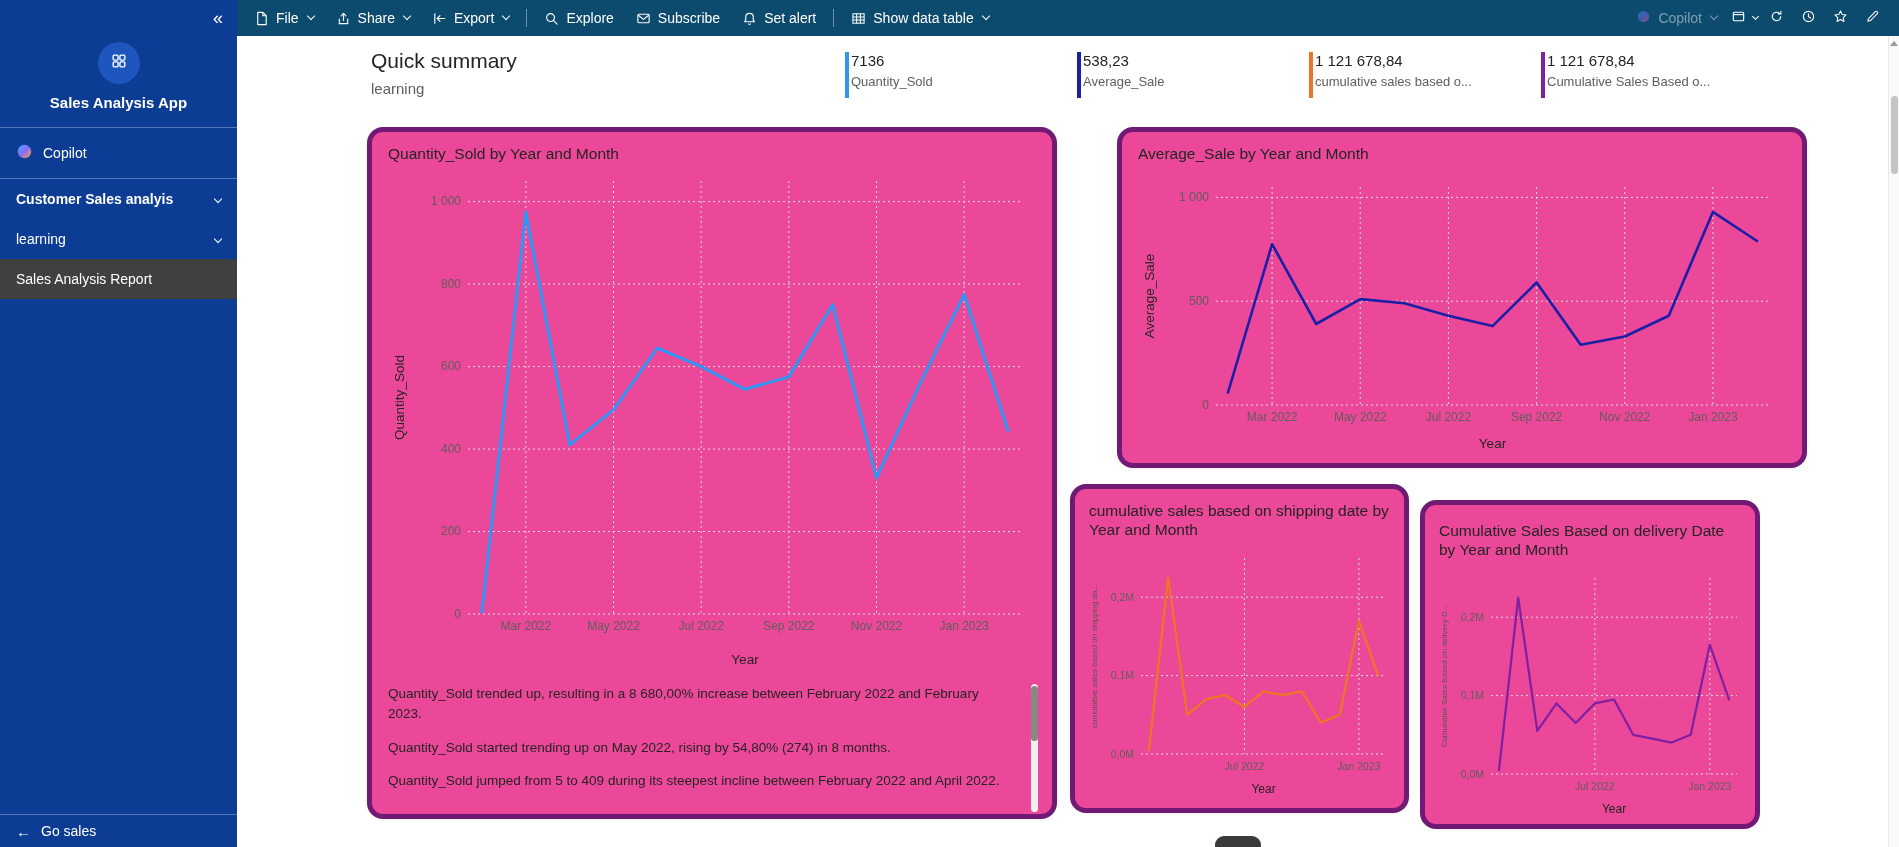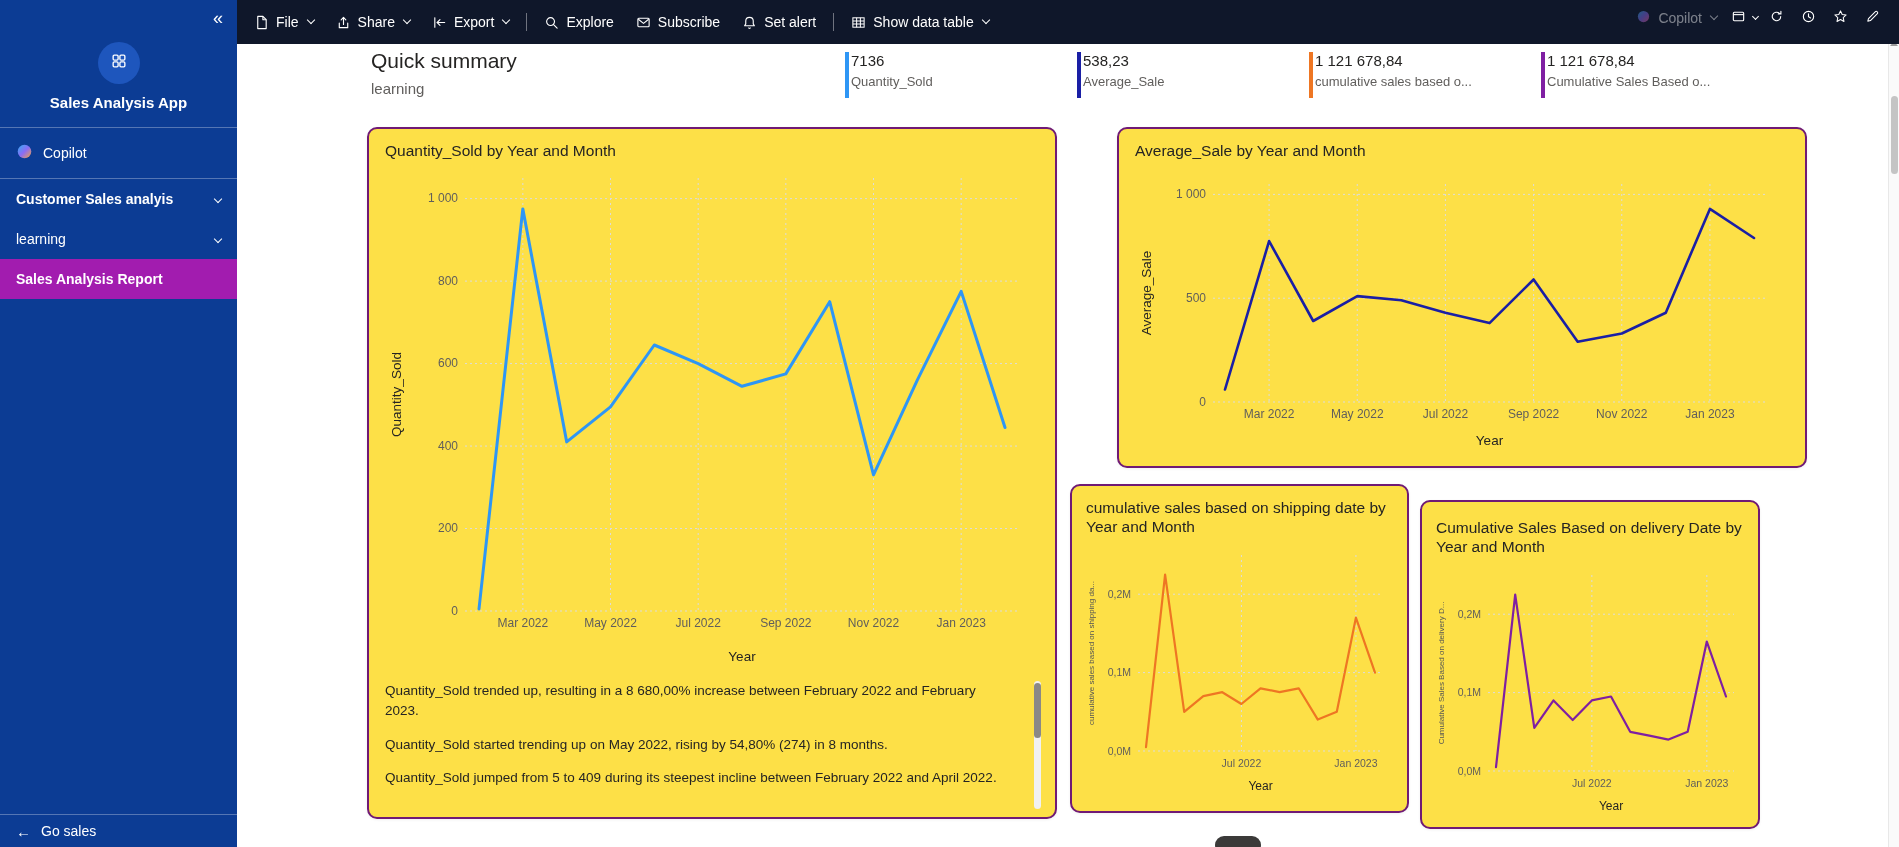--- a/index.html
+++ b/index.html
@@ -2,21 +2,21 @@
 <html><head>
 <meta charset="utf-8">
 <style>
 *{box-sizing:border-box;margin:0;padding:0}
 html,body{width:1899px;height:847px;overflow:hidden;background:#fff;
   font-family:"Liberation Sans","DejaVu Sans",sans-serif;color:#252423}
 #app{position:relative;width:1899px;height:847px}
 button{background:none;border:none;color:inherit;font:inherit;display:flex;align-items:center;gap:7px;cursor:pointer;padding:0}
 
 
-#topbar{position:absolute;left:237px;right:0;top:0;height:44px;background:#0f172a;color:#fff;
+#topbar{position:absolute;left:237px;right:0;top:0;height:36px;background:#0c4a6e;color:#fff;
   display:flex;align-items:center;z-index:5}
 .menubar{display:flex;align-items:center;height:100%;padding-left:6px}
 .menu-item{height:100%;padding:0 11px;font-size:14px}
 .menu-item svg{display:block}
 .vsep{width:1px;height:18px;background:rgba(255,255,255,.4);margin:0 6px}
 .chev{display:inline-block;width:6px;height:6px;border-right:1.5px solid currentColor;border-bottom:1.5px solid currentColor;
   transform:rotate(45deg);margin-left:2px;margin-top:-4px}
 .topbar-right{position:absolute;right:12px;top:0;height:36px;display:flex;align-items:center;gap:2px}
 .copilot-btn{opacity:.45;font-size:14px;padding:0 10px;height:100%}
 .icon-btn{width:30px;height:36px;justify-content:center}
@@ -26,35 +26,35 @@
 #sidebar{position:absolute;left:0;top:0;width:237px;height:847px;background:#0C3C94;color:#fff;z-index:6;
   display:flex;flex-direction:column}
 .sb-header{height:36px;display:flex;justify-content:flex-end;align-items:center;padding:0 14px}
 .collapse{font-size:18px;line-height:1}
 .logo{width:42px;height:42px;border-radius:50%;background:#1E56BD;margin:6px auto 8px;display:flex;align-items:center;justify-content:center}
 .app-name{text-align:center;font-weight:bold;font-size:15px;padding:2px 10px 16px}
 .sb-divider{border-top:1px solid rgba(255,255,255,.3)}
 .sb-item{height:40px;display:flex;align-items:center;padding:0 16px;font-size:14px;gap:10px;cursor:pointer}
 .sb-item.tall{height:50px}
 .sb-item .chev{margin-left:auto;margin-top:0}
-.sb-item.selected{background:#a21caf;font-weight:bold}
+.sb-item.selected{background:#404040;font-weight:normal}
 .sb-footer{margin-top:auto;border-top:1px solid rgba(255,255,255,.3);height:33px;display:flex;align-items:center;gap:10px;
   padding:0 16px;font-size:14px;cursor:pointer}
 .back-arrow{font-size:15px}
 
 
 #main{position:absolute;left:237px;top:36px;right:11px;bottom:0;background:#fff;overflow:hidden}
 .page-title{position:absolute;left:134px;top:13px;font-size:21px;color:#252423}
 .page-subtitle{position:absolute;left:134px;top:44px;font-size:15px;color:#605E5C}
 .kpi-strip{position:absolute;left:608px;top:16px;display:flex}
 .kpi{width:232px;border-left:4px solid #999;padding-left:2px;height:46px}
 .kpi-value{font-size:15px;color:#252423}
 .kpi-label{font-size:13px;color:#605E5C;margin-top:5px;white-space:nowrap}
 
-.card{position:absolute;background:#fde047;border:2px solid #701a75;border-radius:10px;
+.card{position:absolute;background:#ec4899;border:5px solid #701a75;border-radius:16px;
   box-shadow:0 1px 3px rgba(0,0,0,.06);padding:12px 16px 8px}
 .card-title{font-size:15.5px;color:#252423;margin-bottom:6px;line-height:1.25}
 #card-qty{left:130px;top:91px;width:690px;height:692px}
 #card-avg{left:880px;top:91px;width:690px;height:341px}
 #card-ship{left:833px;top:448px;width:339px;height:329px;padding:12px 14px 14px}
 #card-del{left:1183px;top:464px;width:340px;height:329px;padding:16px 14px 6px}
 .chart-svg{display:block}
 
 svg .tick{font-size:12px;fill:#605E5C;font-family:"Liberation Sans",sans-serif}
 svg.small .tick{font-size:10.5px}

